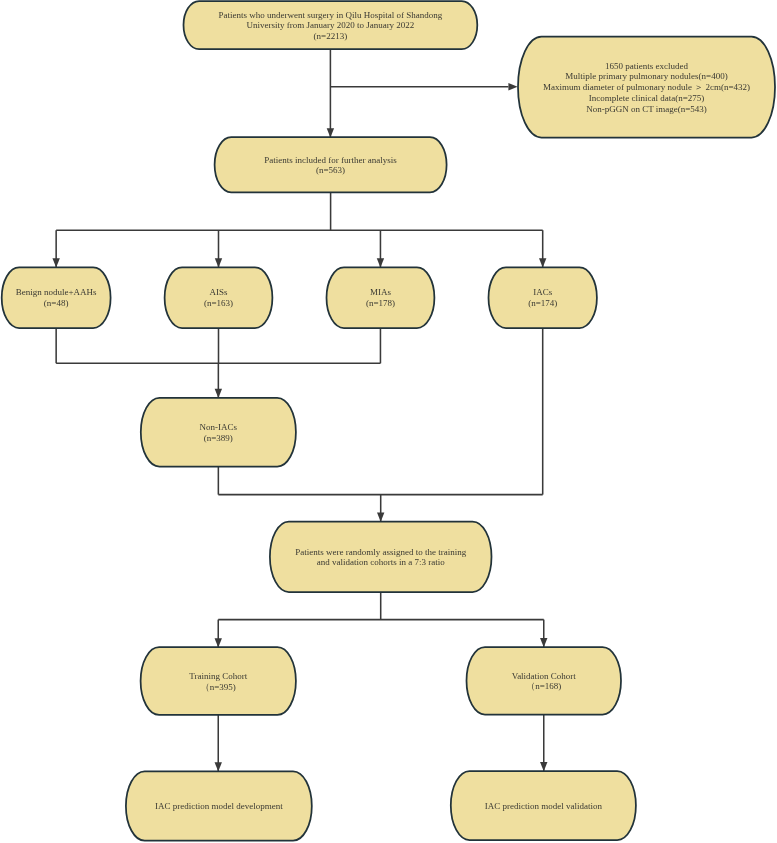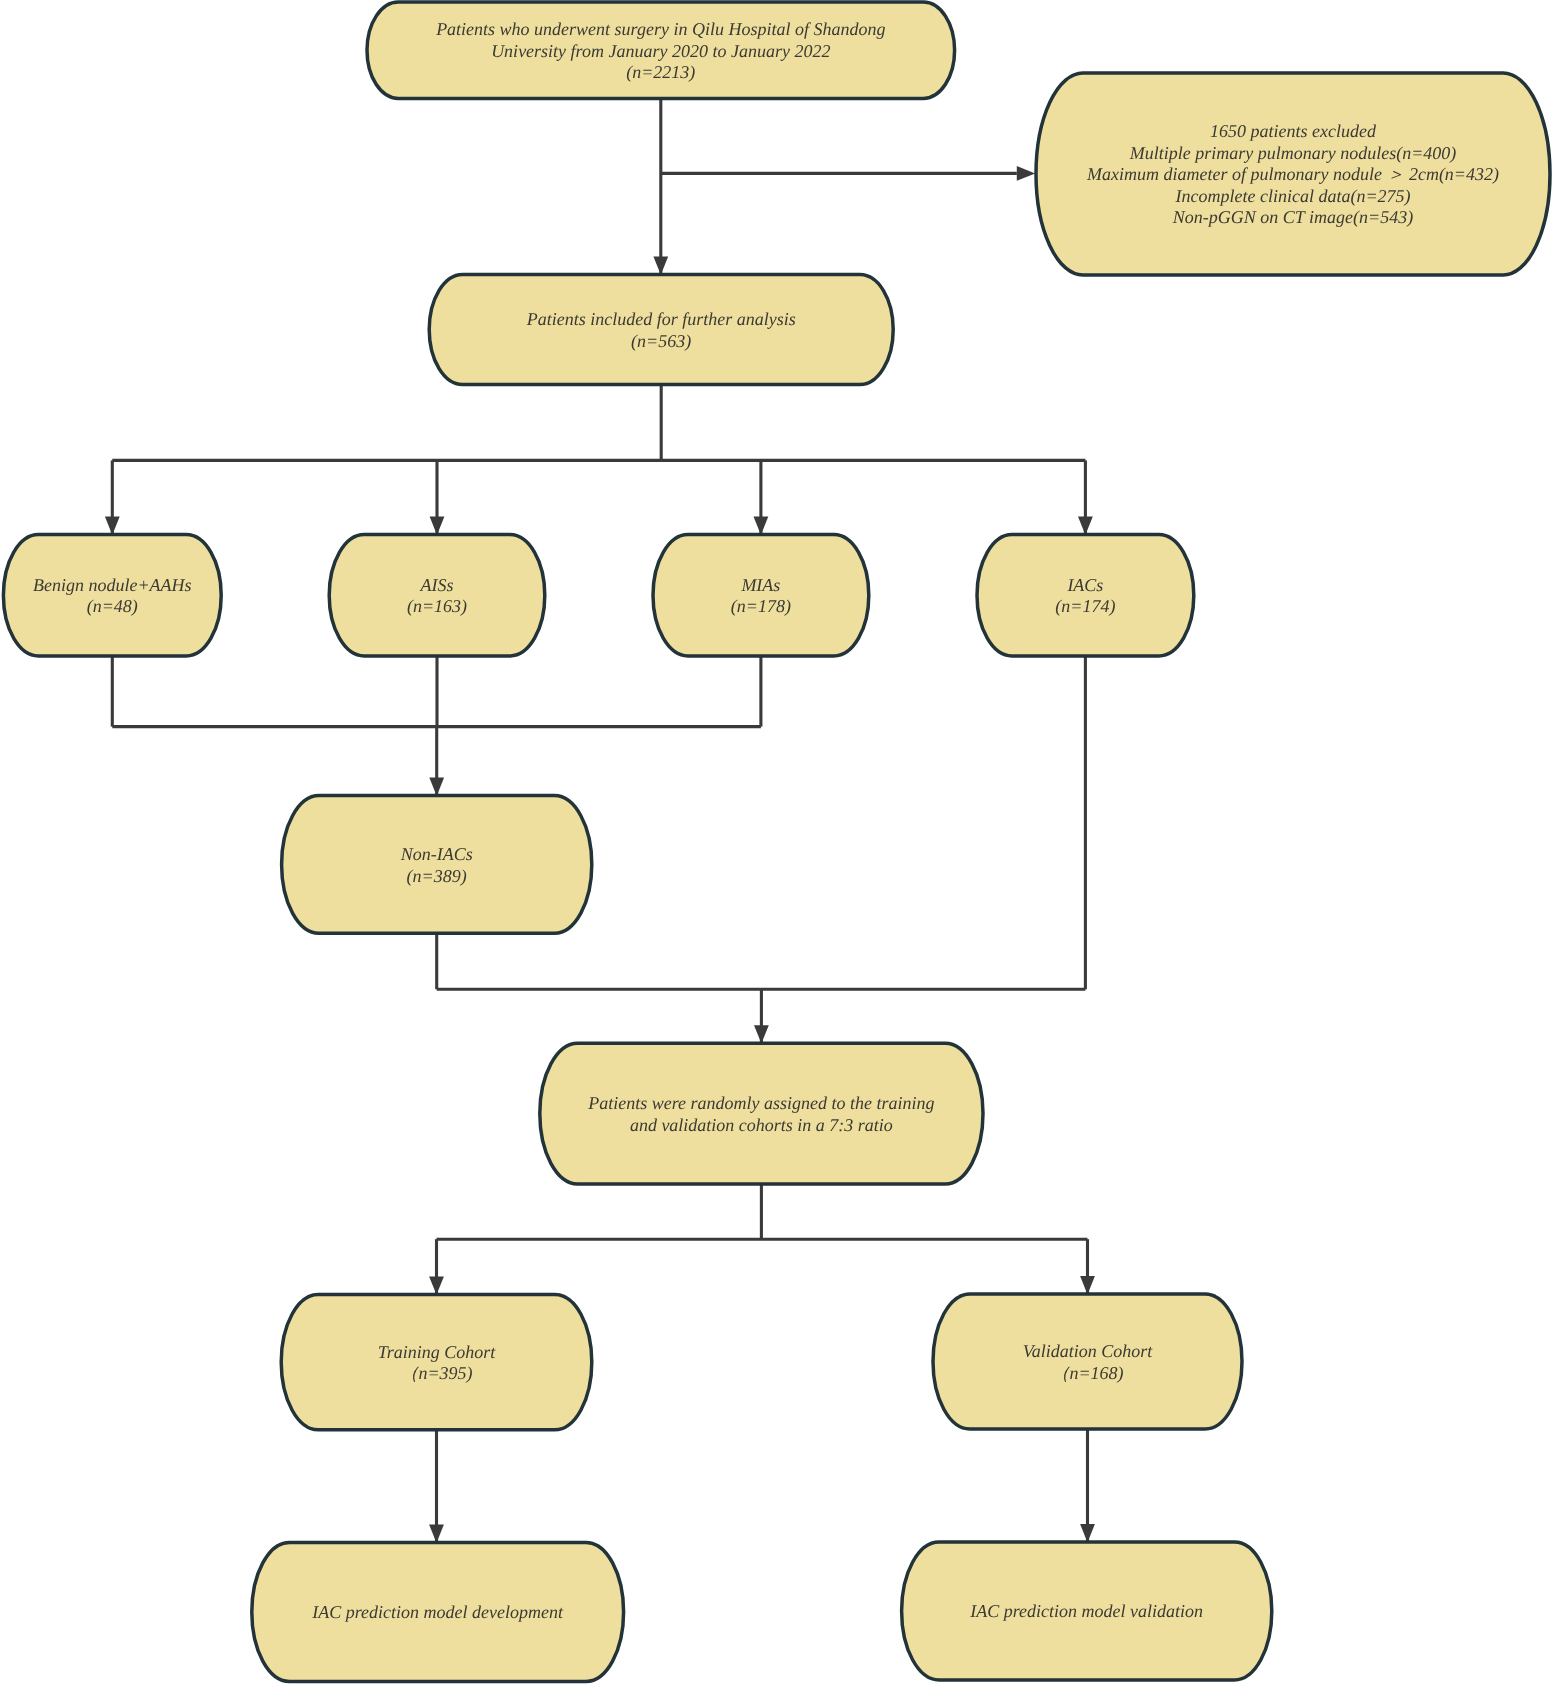--- a/index.html
+++ b/index.html
@@ -1,18 +1,18 @@
 <!DOCTYPE html>
 <html><head>
 <meta charset="utf-8">
 <title>Study flow diagram</title>
 <style>
   html,body{margin:0;padding:0;background:#ffffff;}
   body{width:777px;height:843px;overflow:hidden;font-family:"Liberation Serif",serif;}
-  #chart-root{position:relative;width:777px;height:843px;font-style:italic;}
+  #chart-root{position:relative;width:777px;height:843px;}
   svg{display:block;}
   .node-text{font-family:"Liberation Serif",serif;font-size:9px;fill:#3b3a33;
     opacity:0.999;}
 </style>
 </head>
 <body>
 
 <div id="chart-root">
   <svg id="flow-svg" width="777" height="843" viewBox="0 0 777 843" xmlns="http://www.w3.org/2000/svg">
     <g id="connectors">

